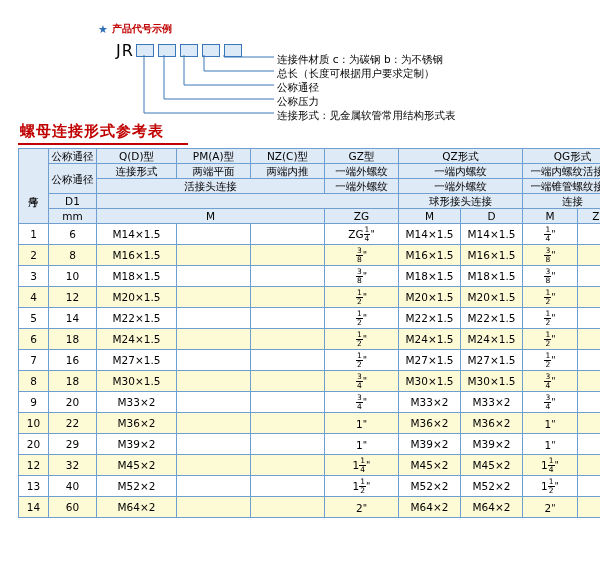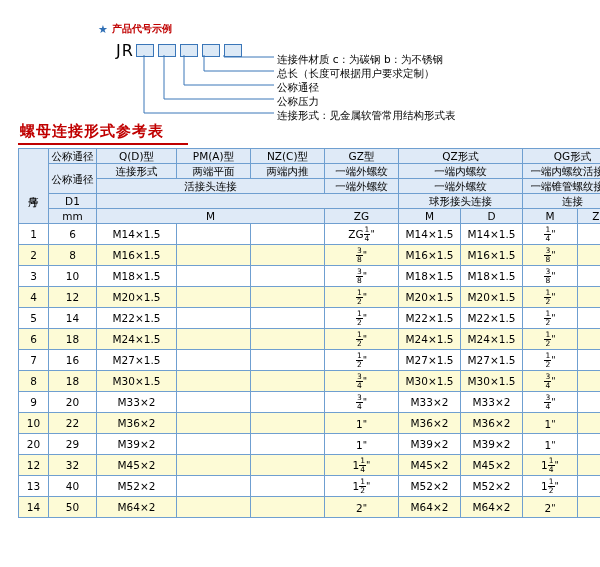--- a/index.html
+++ b/index.html
@@ -334,21 +334,21 @@
         <td></td>
         <td></td>
         <td><span class="mix">1</span><span class="frac"><span class="n">1</span><span class="d">2</span></span><span class="inch">"</span></td>
         <td>M52×2</td>
         <td>M52×2</td>
         <td><span class="mix">1</span><span class="frac"><span class="n">1</span><span class="d">2</span></span><span class="inch">"</span></td>
         <td></td>
       </tr>
       <tr class="rowB tall">
         <td>14</td>
-        <td>50</td>
+        <td>60</td>
         <td>M64×2</td>
         <td></td>
         <td></td>
         <td><span class="mix">2</span><span class="inch">"</span></td>
         <td>M64×2</td>
         <td>M64×2</td>
         <td><span class="mix">2</span><span class="inch">"</span></td>
         <td></td>
       </tr>
     </tbody>

